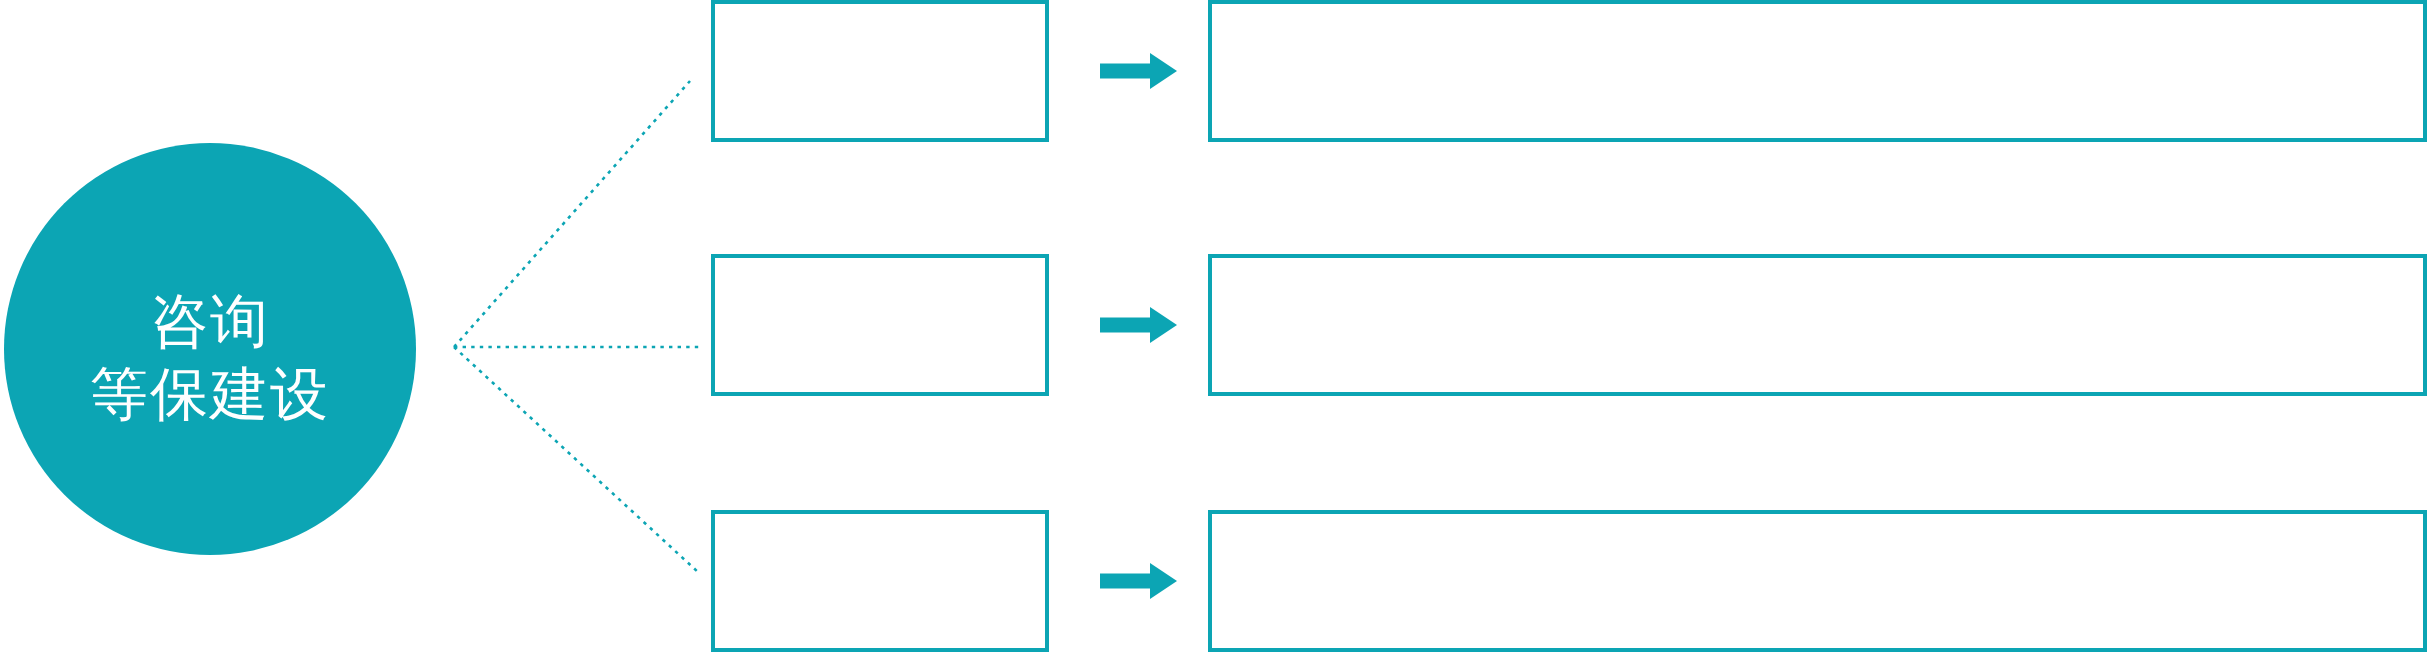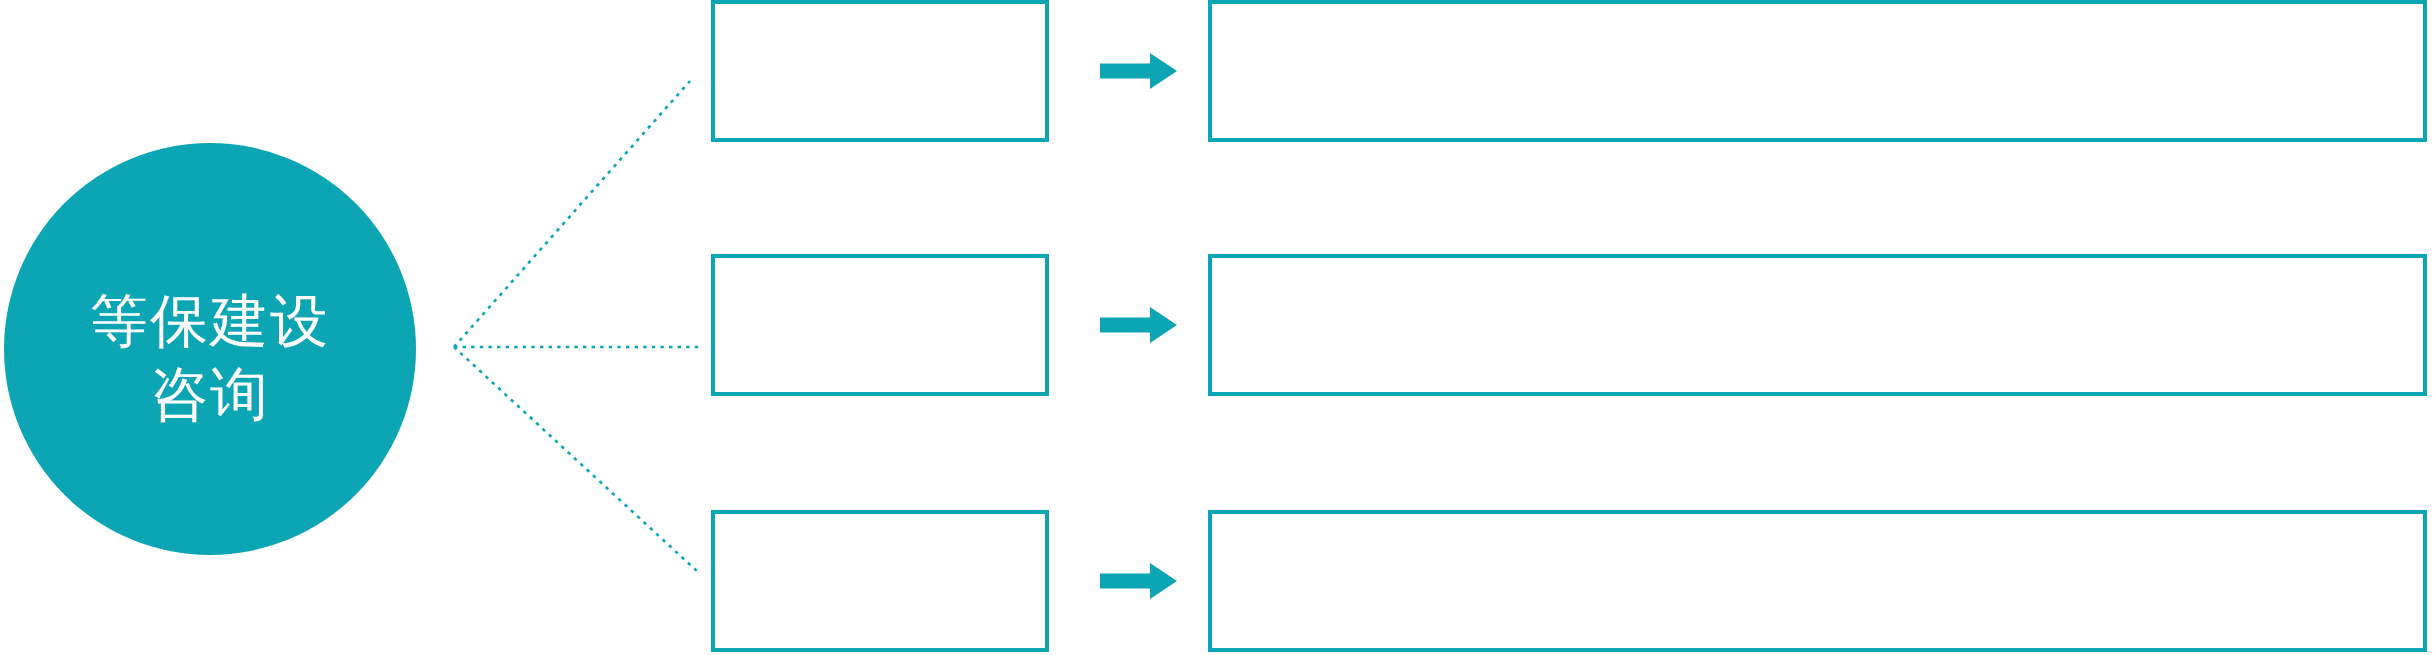--- a/index.html
+++ b/index.html
@@ -102,22 +102,22 @@
 <div class="canvas">
 
   <svg class="fan" viewBox="0 0 2434 655" xmlns="http://www.w3.org/2000/svg" aria-hidden="true">
     <line x1="454" y1="347" x2="690" y2="81"></line>
     <line x1="454" y1="347" x2="703" y2="347"></line>
     <line x1="454" y1="347" x2="699" y2="573"></line>
   </svg>
 
   <div class="hub">
     <div class="hub-label">
+      <span>咨询</span>
       <span>等保建设</span>
-      <span>咨询</span>
     </div>
   </div>
 
   <div class="row row-1">
     <div class="branch-box">
       <span></span>
     </div>
     <svg class="arrow" viewBox="0 0 77 36" xmlns="http://www.w3.org/2000/svg" aria-hidden="true">
       <polygon points="0,10.5 50,10.5 50,0 77,18 50,36 50,25.5 0,25.5"></polygon>
     </svg>

